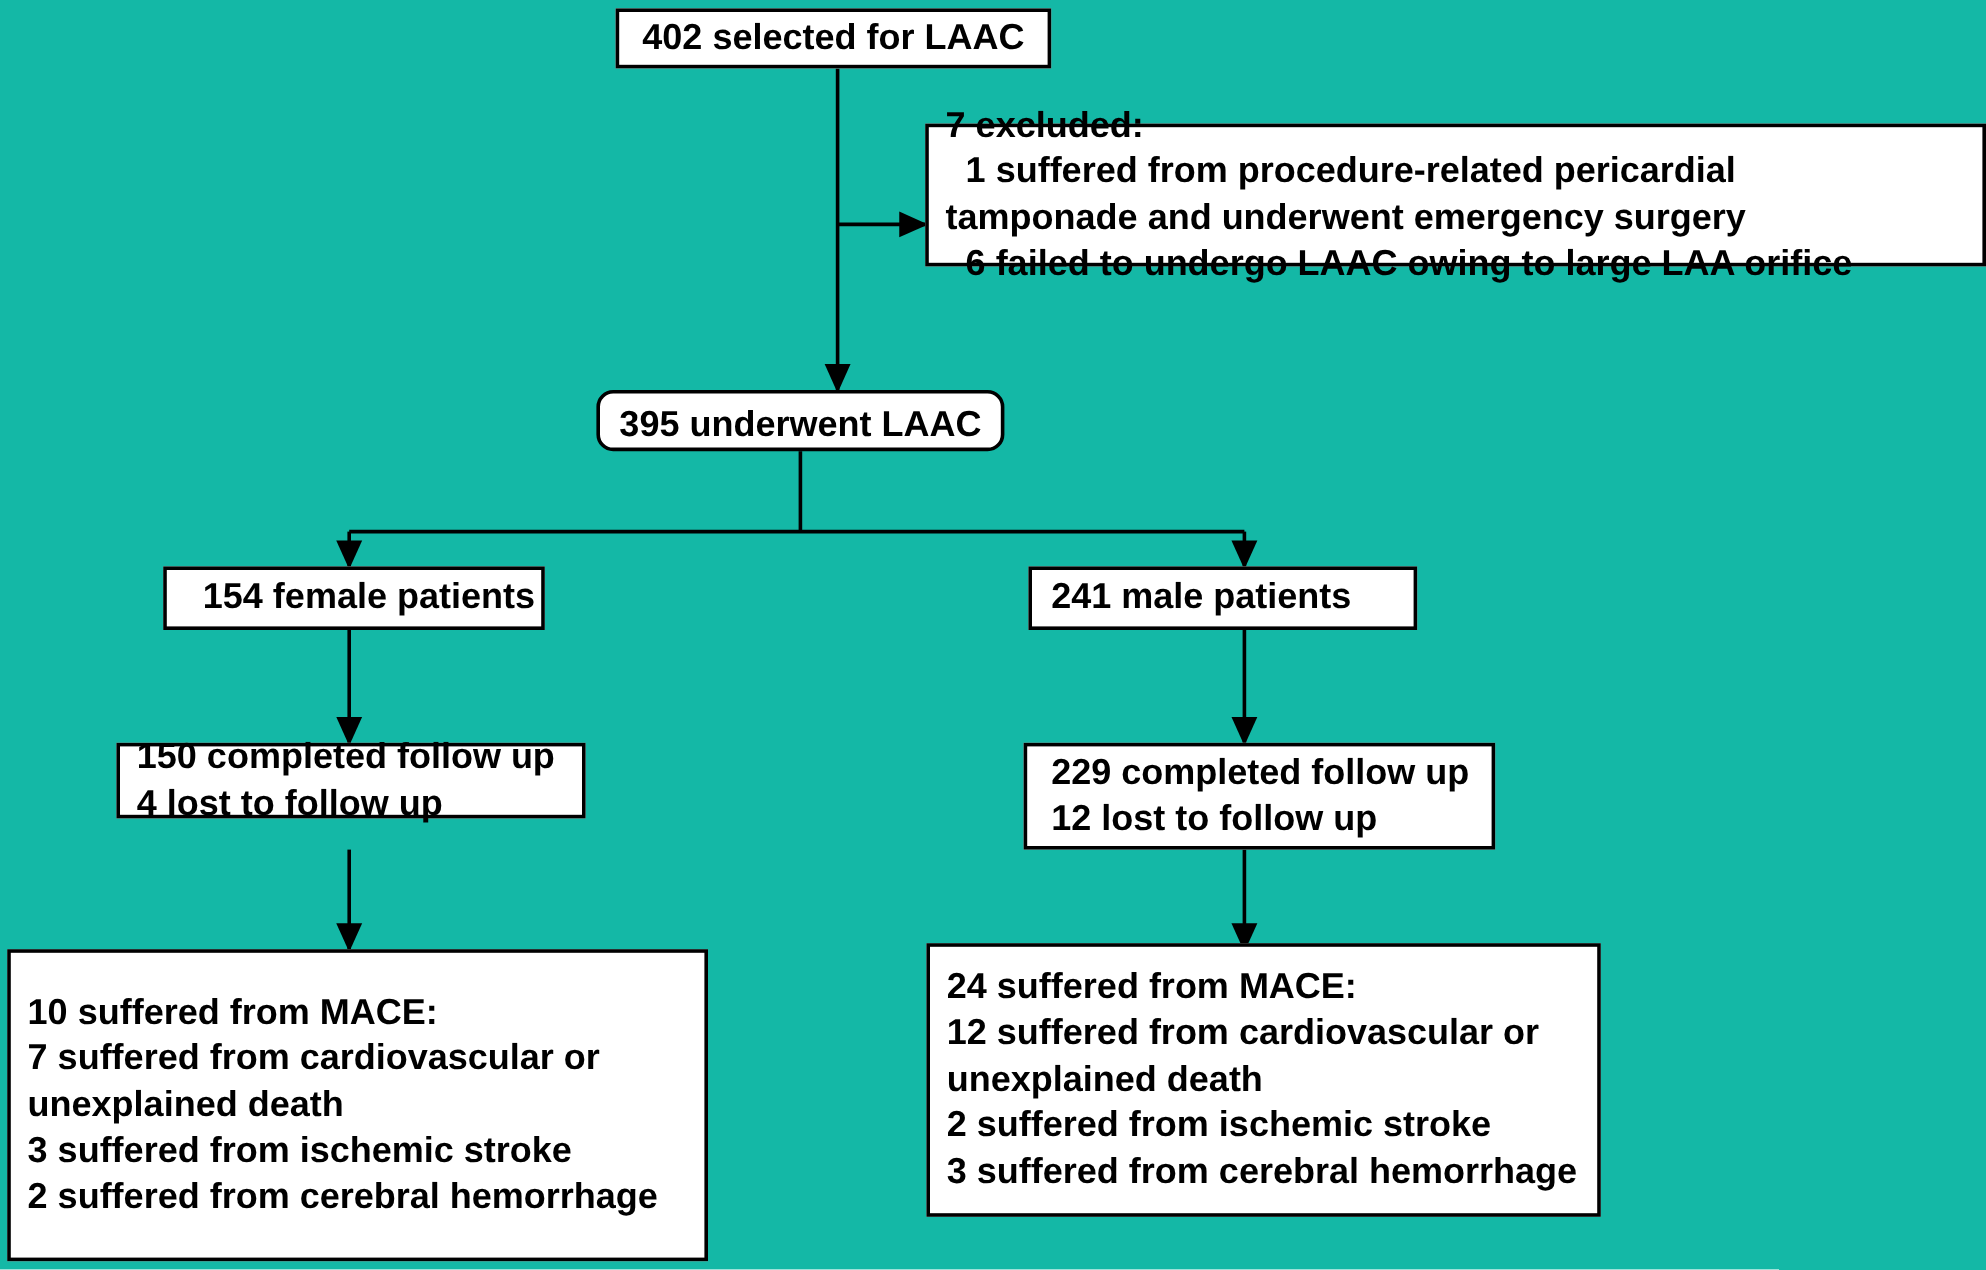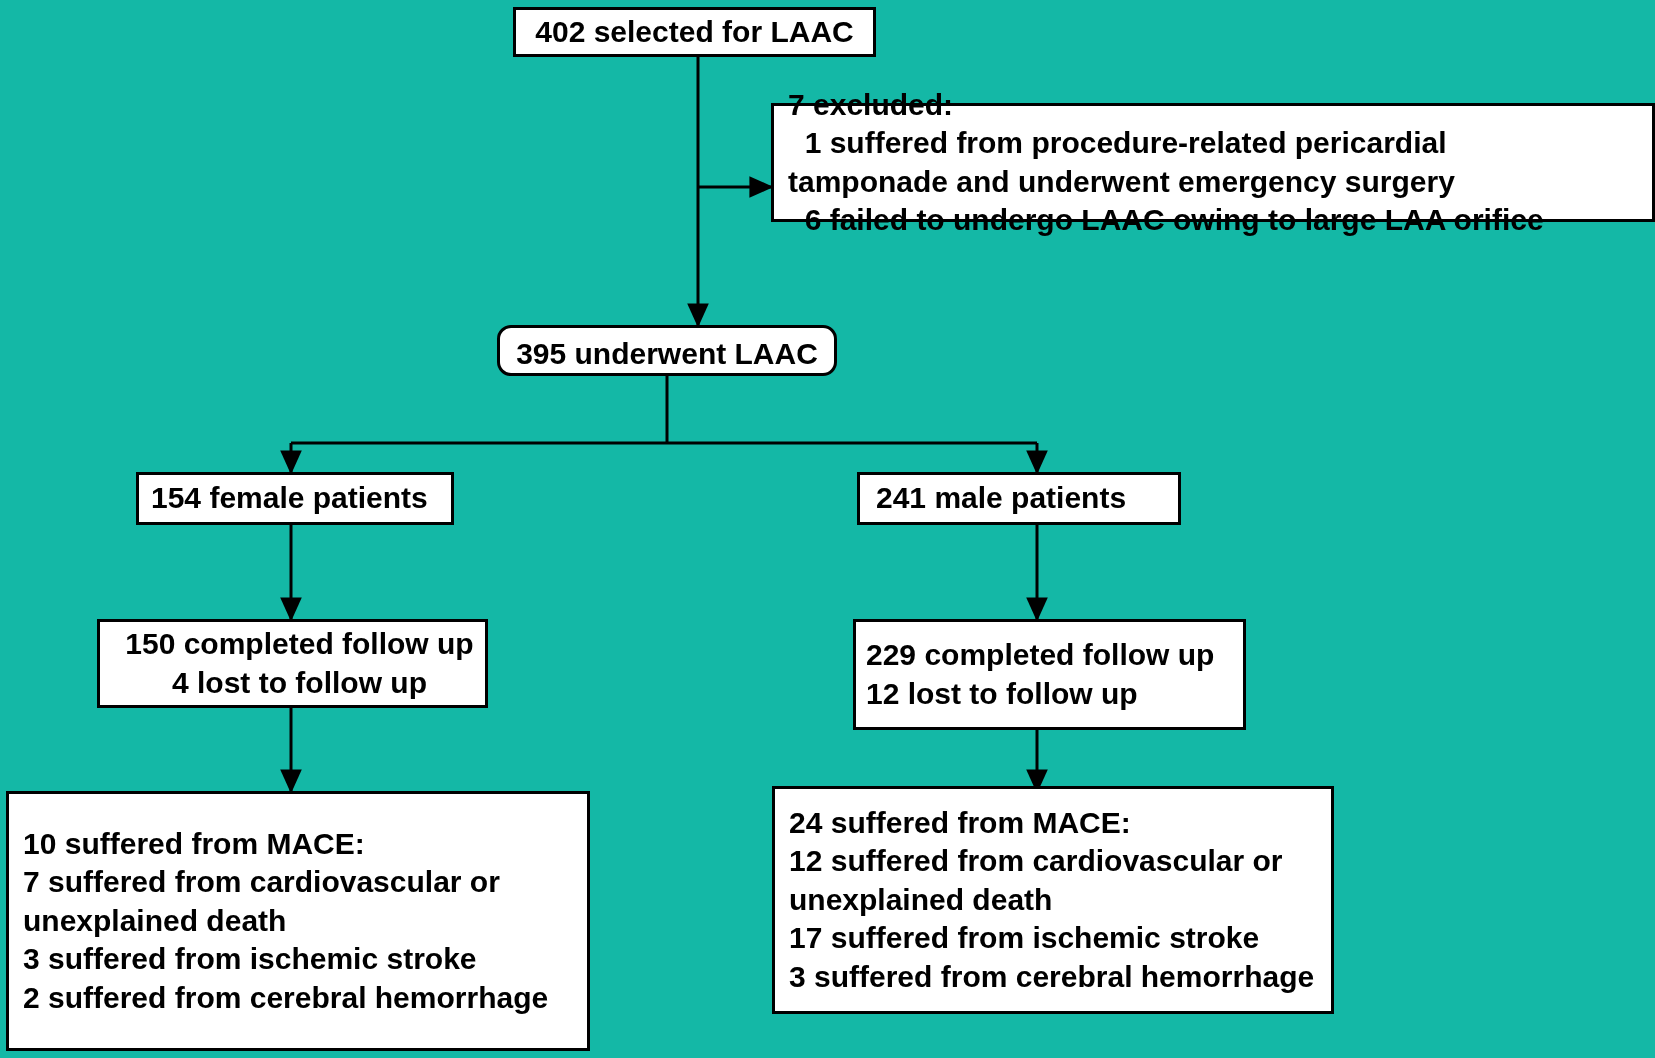--- a/index.html
+++ b/index.html
@@ -57,40 +57,39 @@
   #node-excluded .node-line { font-size: 30px; }
 
   #node-underwent {
     left: 497px; top: 325px; width: 340px; height: 51px;
     align-items: center; justify-content: flex-end; border-radius: 14px;
   }
   #node-underwent .node-line { font-size: 30px; }
 
   #node-female {
     left: 136px; top: 472px; width: 318px; height: 53px;
-    padding-left: 12px;
+    padding-left: 30px;
   }
   #node-female .node-line { font-size: 30px; }
 
   #node-male {
     left: 857px; top: 472px; width: 324px; height: 53px;
     padding-left: 16px;
   }
   #node-male .node-line { font-size: 30px; }
 
   #node-female-fu {
-    left: 97px; top: 619px; width: 391px; height: 89px;
+    left: 97px; top: 619px; width: 391px; height: 63px;
     padding-left: 14px;
-    text-align: center;
   }
   #node-female-fu .node-line { font-size: 30px; }
 
   #node-male-fu {
-    left: 853px; top: 619px; width: 393px; height: 111px;
-    padding-left: 10px;
+    left: 853px; top: 619px; width: 393px; height: 89px;
+    padding-left: 20px;
   }
   #node-male-fu .node-line { font-size: 30px; }
 
   #node-female-mace {
     left: 6px; top: 791px; width: 584px; height: 260px;
     padding-left: 14px;
   }
   #node-female-mace .node-line { font-size: 30px; }
 
   #node-male-mace {
@@ -167,17 +166,17 @@
     <div class="node-line">7 suffered from cardiovascular or</div>
     <div class="node-line">unexplained death</div>
     <div class="node-line">3 suffered from ischemic stroke</div>
     <div class="node-line">2 suffered from cerebral hemorrhage</div>
   </div>
 
   <div class="node" id="node-male-mace">
     <div class="node-line">24 suffered from MACE:</div>
     <div class="node-line">12 suffered from cardiovascular or</div>
     <div class="node-line">unexplained death</div>
-    <div class="node-line">17 suffered from ischemic stroke</div>
+    <div class="node-line">2 suffered from ischemic stroke</div>
     <div class="node-line">3 suffered from cerebral hemorrhage</div>
   </div>
 
 </div>
 
 </body></html>

